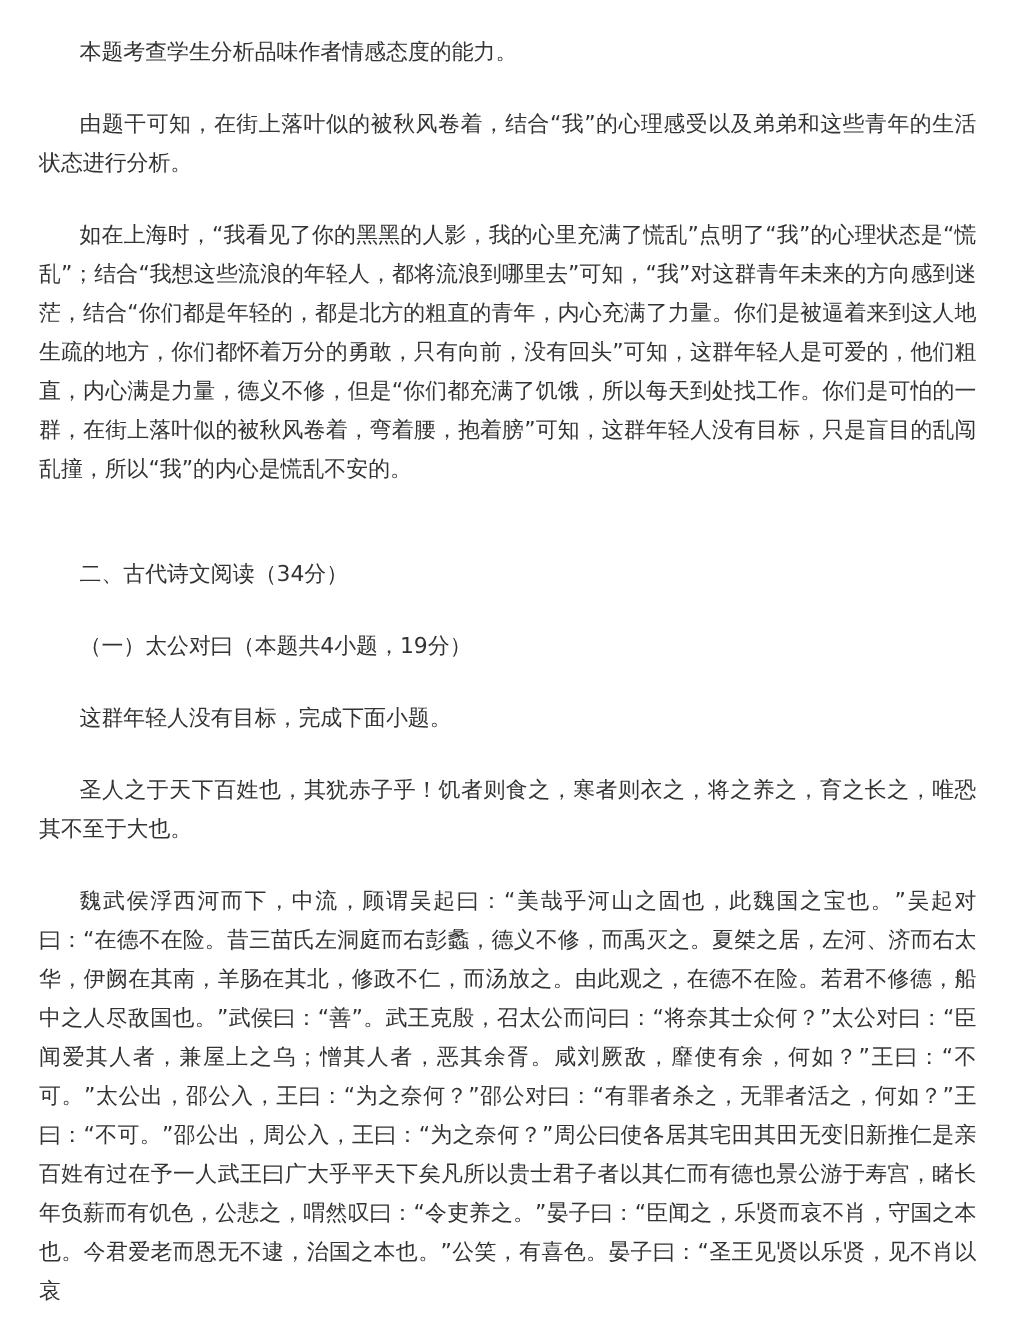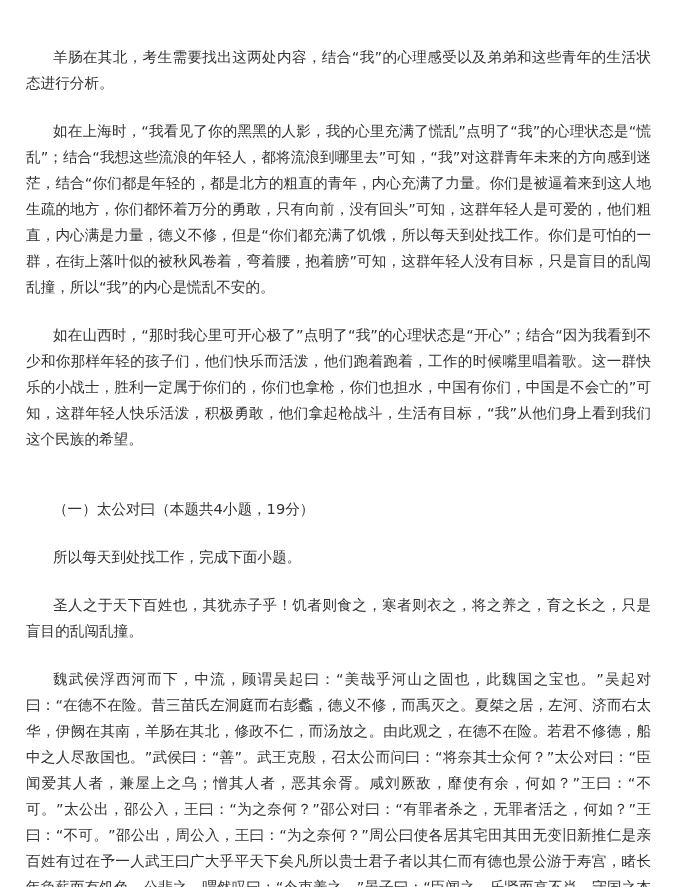--- a/index.html
+++ b/index.html
@@ -12,28 +12,29 @@
   }
   .page { padding: 0 22px 0 26px; box-sizing: border-box; width: 673px; }
   .para { margin: 0; text-indent: 27px; text-align: justify; }
   .gap { height: 22px; }
 </style>
 </head>
 <body>
 
 <div class="page">
   <div class="gap"></div>
+  <p class="para">本题考查学生分析品味作者情感态度的能力。</p>
   <div class="gap"></div>
-  <p class="para">羊肠在其北，考生需要找出这两处内容，结合“我”的心理感受以及弟弟和这些青年的生活状态进行分析。</p>
+  <p class="para">由题干可知，在街上落叶似的被秋风卷着，结合“我”的心理感受以及弟弟和这些青年的生活状态进行分析。</p>
   <div class="gap"></div>
   <p class="para">如在上海时，“我看见了你的黑黑的人影，我的心里充满了慌乱”点明了“我”的心理状态是“慌乱”；结合“我想这些流浪的年轻人，都将流浪到哪里去”可知，“我”对这群青年未来的方向感到迷茫，结合“你们都是年轻的，都是北方的粗直的青年，内心充满了力量。你们是被逼着来到这人地生疏的地方，你们都怀着万分的勇敢，只有向前，没有回头”可知，这群年轻人是可爱的，他们粗直，内心满是力量，德义不修，但是“你们都充满了饥饿，所以每天到处找工作。你们是可怕的一群，在街上落叶似的被秋风卷着，弯着腰，抱着膀”可知，这群年轻人没有目标，只是盲目的乱闯乱撞，所以“我”的内心是慌乱不安的。</p>
   <div class="gap"></div>
-  <p class="para">如在山西时，“那时我心里可开心极了”点明了“我”的心理状态是“开心”；结合“因为我看到不少和你那样年轻的孩子们，他们快乐而活泼，他们跑着跑着，工作的时候嘴里唱着歌。这一群快乐的小战士，胜利一定属于你们的，你们也拿枪，你们也担水，中国有你们，中国是不会亡的”可知，这群年轻人快乐活泼，积极勇敢，他们拿起枪战斗，生活有目标，“我”从他们身上看到我们这个民族的希望。</p>
   <div class="gap"></div>
+  <p class="para">二、古代诗文阅读（34分）</p>
   <div class="gap"></div>
   <p class="para">（一）太公对曰（本题共4小题，19分）</p>
   <div class="gap"></div>
-  <p class="para">所以每天到处找工作，完成下面小题。</p>
+  <p class="para">这群年轻人没有目标，完成下面小题。</p>
   <div class="gap"></div>
-  <p class="para">圣人之于天下百姓也，其犹赤子乎！饥者则食之，寒者则衣之，将之养之，育之长之，只是盲目的乱闯乱撞。</p>
+  <p class="para">圣人之于天下百姓也，其犹赤子乎！饥者则食之，寒者则衣之，将之养之，育之长之，唯恐其不至于大也。</p>
   <div class="gap"></div>
   <p class="para">魏武侯浮西河而下，中流，顾谓吴起曰：“美哉乎河山之固也，此魏国之宝也。”吴起对曰：“在德不在险。昔三苗氏左洞庭而右彭蠡，德义不修，而禹灭之。夏桀之居，左河、济而右太华，伊阙在其南，羊肠在其北，修政不仁，而汤放之。由此观之，在德不在险。若君不修德，船中之人尽敌国也。”武侯曰：“善”。武王克殷，召太公而问曰：“将奈其士众何？”太公对曰：“臣闻爱其人者，兼屋上之乌；憎其人者，恶其余胥。咸刘厥敌，靡使有余，何如？”王曰：“不可。”太公出，邵公入，王曰：“为之奈何？”邵公对曰：“有罪者杀之，无罪者活之，何如？”王曰：“不可。”邵公出，周公入，王曰：“为之奈何？”周公曰使各居其宅田其田无变旧新推仁是亲百姓有过在予一人武王曰广大乎平天下矣凡所以贵士君子者以其仁而有德也景公游于寿宫，睹长年负薪而有饥色，公悲之，喟然叹曰：“令吏养之。”晏子曰：“臣闻之，乐贤而哀不肖，守国之本也。今君爱老而恩无不逮，治国之本也。”公笑，有喜色。晏子曰：“圣王见贤以乐贤，见不肖以哀</p>
 </div>
 
 </body></html>

